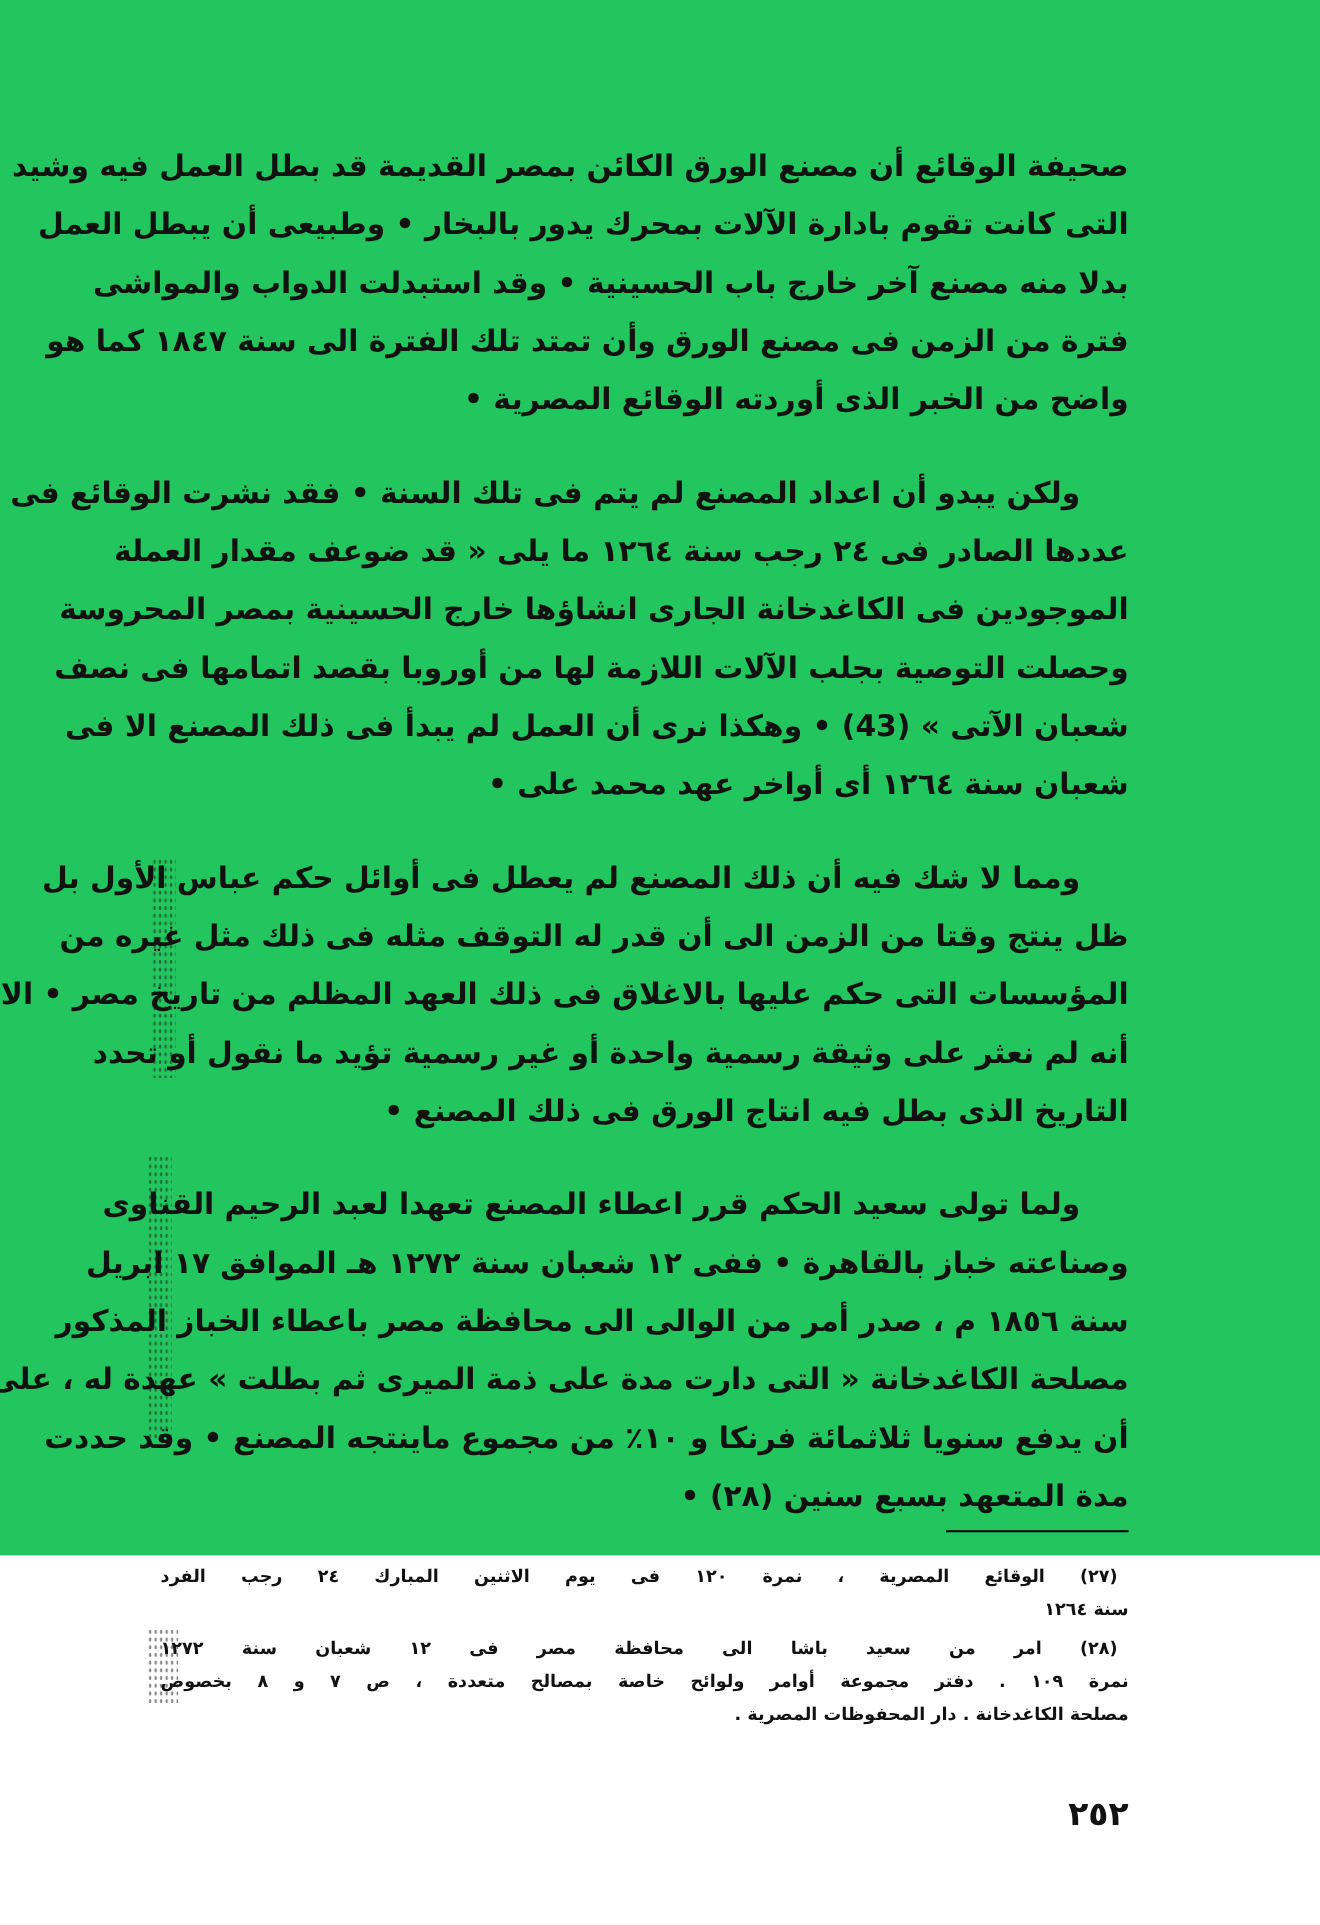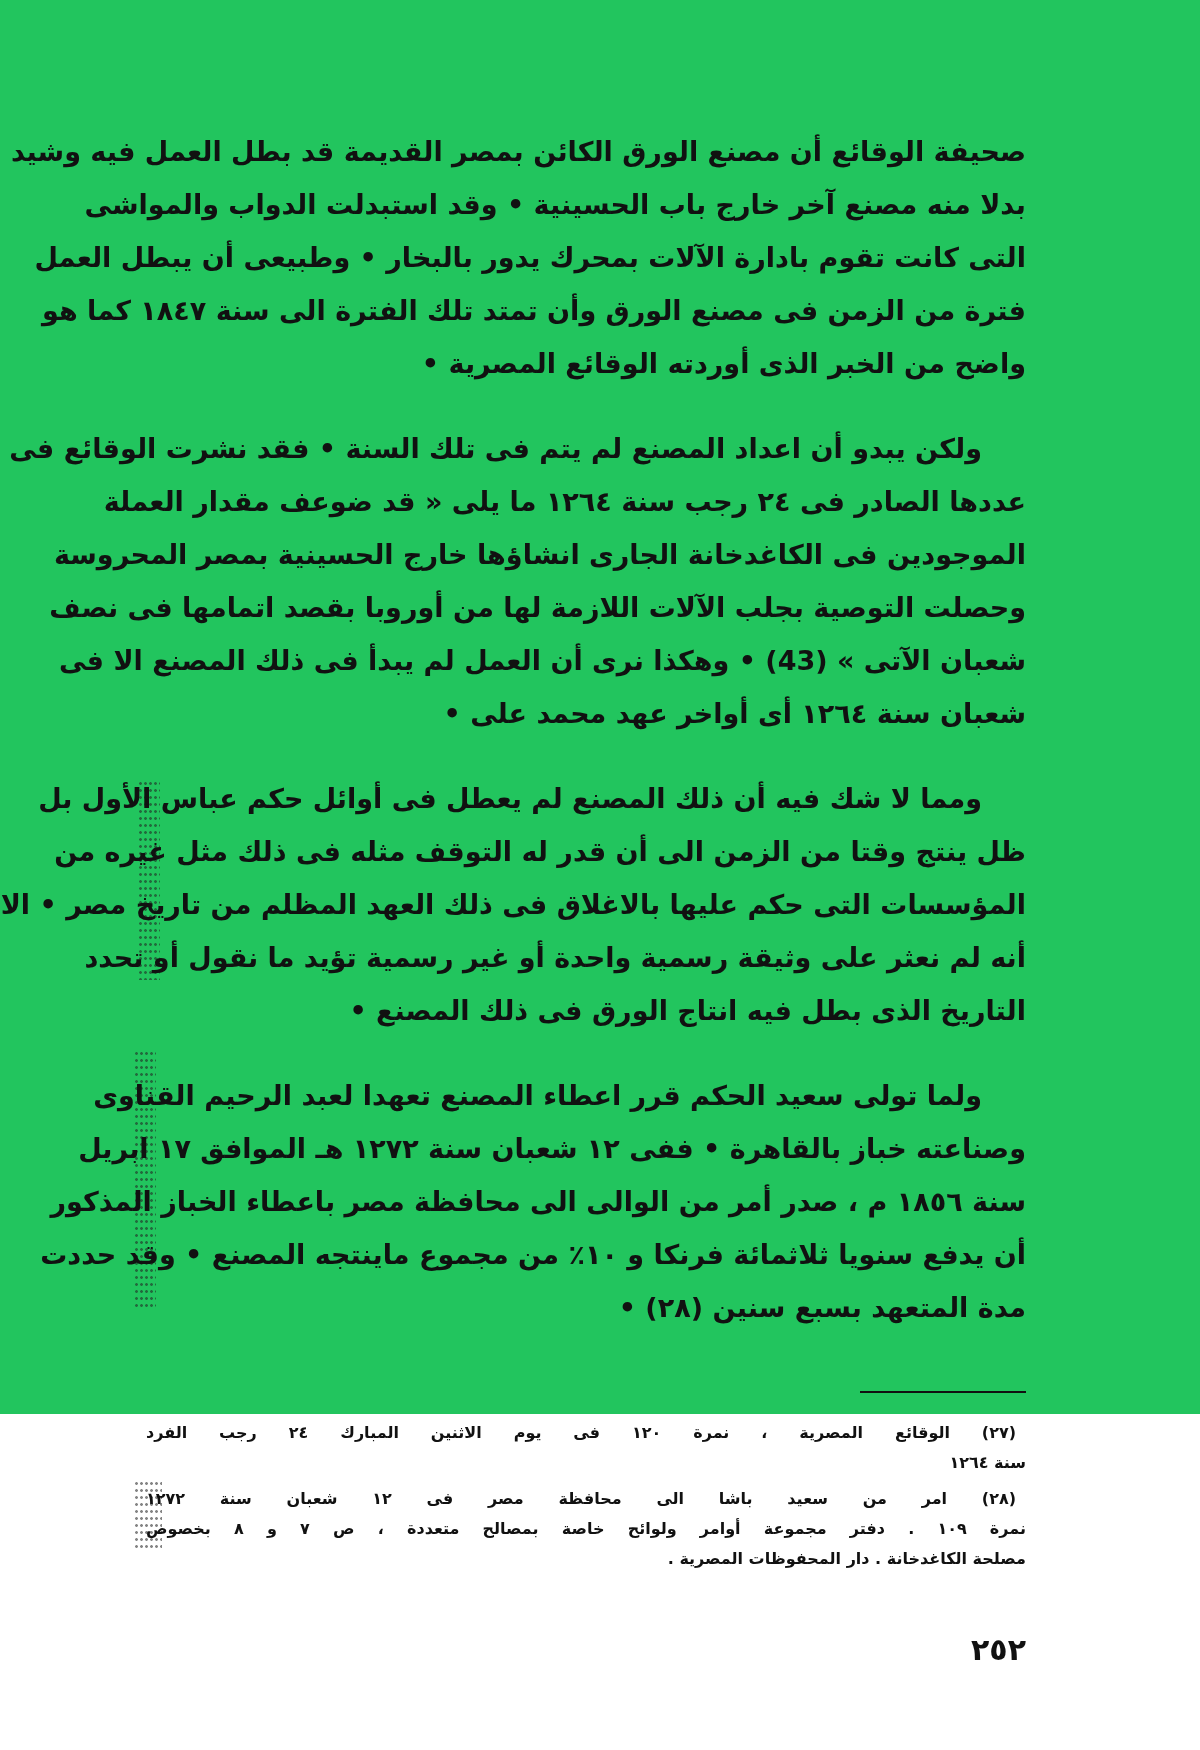--- a/index.html
+++ b/index.html
@@ -107,22 +107,22 @@
 <div class="page">
 
   <div class="specks" style="left:138px; top:780px; height:200px;"></div>
   <div class="specks" style="left:134px; top:1050px; height:260px;"></div>
   <div class="specks" style="left:134px; top:1480px; height:70px; width:28px;"></div>
 
   <div class="text-block">
 
     <p class="para">
       <span class="line">صحيفة الوقائع أن مصنع الورق الكائن بمصر القديمة قد بطل العمل فيه وشيد</span>
+      <span class="line">التى كانت تقوم بادارة الآلات بمحرك يدور بالبخار • وطبيعى أن يبطل العمل</span>
       <span class="line">بدلا منه مصنع آخر خارج باب الحسينية • وقد استبدلت الدواب والمواشى</span>
-      <span class="line">التى كانت تقوم بادارة الآلات بمحرك يدور بالبخار • وطبيعى أن يبطل العمل</span>
       <span class="line">فترة من الزمن فى مصنع الورق وأن تمتد تلك الفترة الى سنة ١٨٤٧ كما هو</span>
       <span class="line last">واضح من الخبر الذى أوردته الوقائع المصرية •</span>
     </p>
 
     <p class="para">
       <span class="line indent">ولكن يبدو أن اعداد المصنع لم يتم فى تلك السنة • فقد نشرت الوقائع فى</span>
       <span class="line">عددها الصادر فى ٢٤ رجب سنة ١٢٦٤ ما يلى « قد ضوعف مقدار العملة</span>
       <span class="line">الموجودين فى الكاغدخانة الجارى انشاؤها خارج الحسينية بمصر المحروسة</span>
       <span class="line">وحصلت التوصية بجلب الآلات اللازمة لها من أوروبا بقصد اتمامها فى نصف</span>
       <span class="line">شعبان الآتى » (43) • وهكذا نرى أن العمل لم يبدأ فى ذلك المصنع الا فى</span>
@@ -134,20 +134,21 @@
       <span class="line">ظل ينتج وقتا من الزمن الى أن قدر له التوقف مثله فى ذلك مثل غيره من</span>
       <span class="line">المؤسسات التى حكم عليها بالاغلاق فى ذلك العهد المظلم من تاريخ مصر • الا</span>
       <span class="line">أنه لم نعثر على وثيقة رسمية واحدة أو غير رسمية تؤيد ما نقول أو تحدد</span>
       <span class="line last">التاريخ الذى بطل فيه انتاج الورق فى ذلك المصنع •</span>
     </p>
 
     <p class="para">
       <span class="line indent">ولما تولى سعيد الحكم قرر اعطاء المصنع تعهدا لعبد الرحيم القناوى</span>
       <span class="line">وصناعته خباز بالقاهرة • ففى ١٢ شعبان سنة ١٢٧٢ هـ الموافق ١٧ ابريل</span>
       <span class="line">سنة ١٨٥٦ م ، صدر أمر من الوالى الى محافظة مصر باعطاء الخباز المذكور</span>
+      <span class="line">مصلحة الكاغدخانة « التى دارت مدة على ذمة الميرى ثم بطلت » عهدة له ، على</span>
       <span class="line">أن يدفع سنويا ثلاثمائة فرنكا و ١٠٪ من مجموع ماينتجه المصنع • وقد حددت</span>
       <span class="line last">مدة المتعهد بسبع سنين (٢٨) •</span>
     </p>
 
   </div>
 
   <div class="rule"></div>
 
   <div class="footnotes">
     <p class="footnote">

